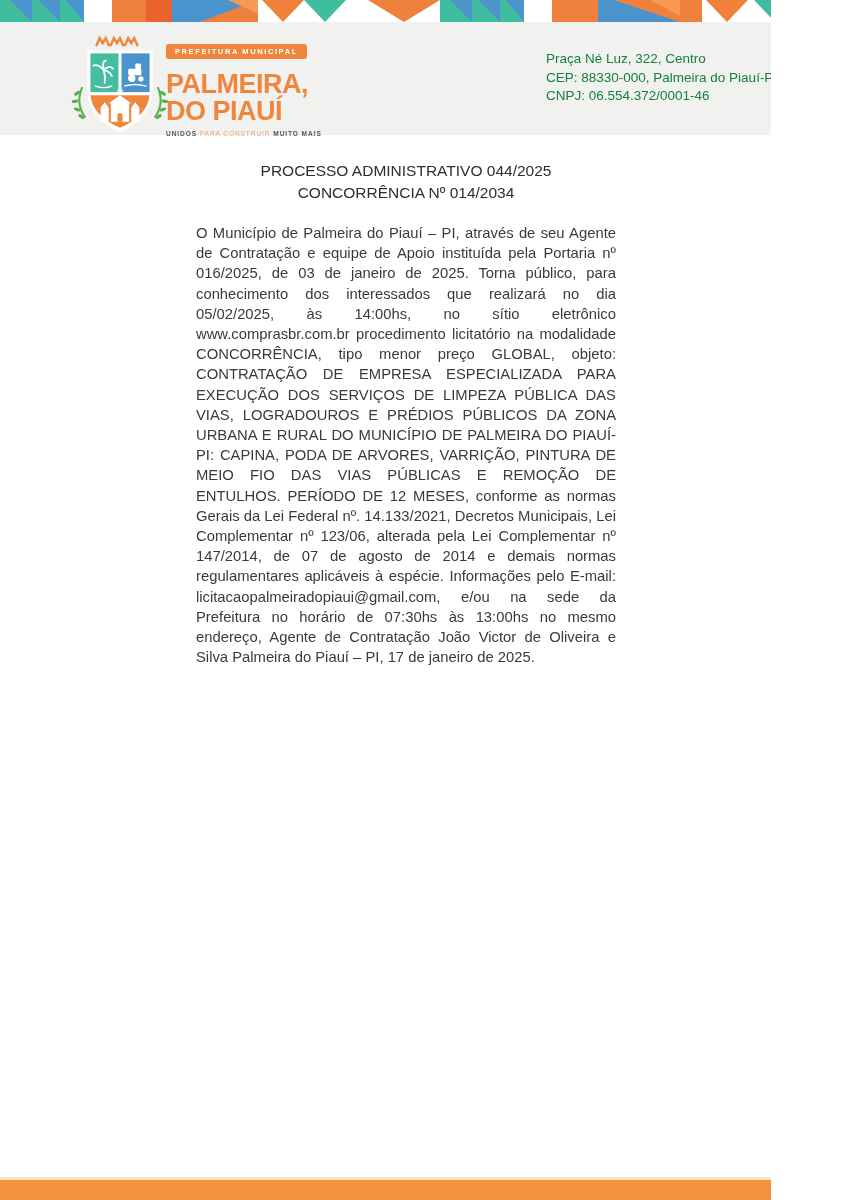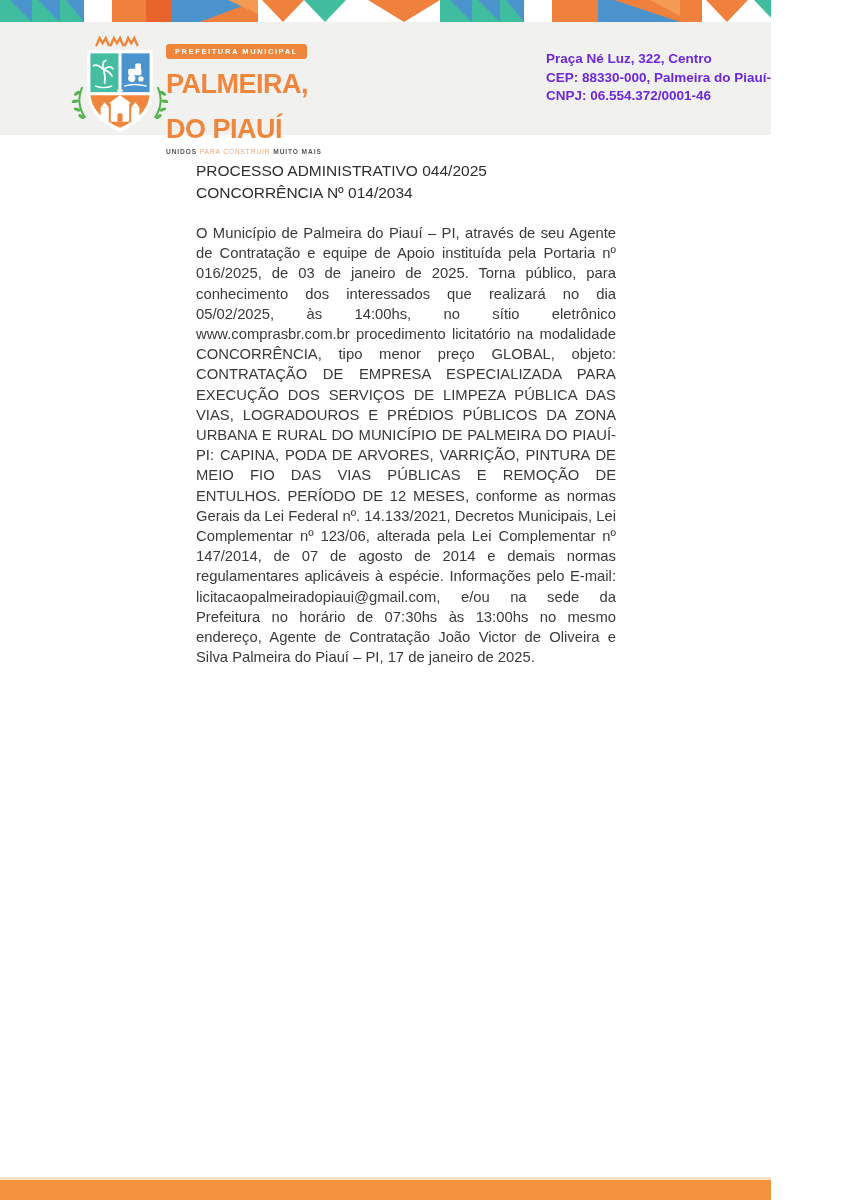--- a/index.html
+++ b/index.html
@@ -10,31 +10,31 @@
   .top-strip{position:absolute;left:0;top:0;width:849px;height:22px;}
   .top-strip svg{display:block;}
 
   
   .letterhead{position:absolute;left:0;top:22px;width:849px;height:113px;background:#f1f1f0;}
   .crest{position:absolute;left:68px;top:12px;width:104px;height:102px;}
   .logo-text{position:absolute;left:166px;top:18px;width:200px;}
   .badge{display:inline-block;background:#f0863c;color:#ffffff;font-size:7.5px;font-weight:bold;
          letter-spacing:1.6px;padding:3px 9px;border-radius:3px;}
   .logo-title{color:#f0863c;font-weight:bold;font-size:27px;line-height:25px;letter-spacing:-0.5px;
-              margin-top:20px;white-space:nowrap;}
+              margin-top:2px;white-space:nowrap;}
   .logo-title.first{margin-top:13px;}
   .tagline{margin-top:6px;font-size:6.6px;letter-spacing:0.9px;color:#55565a;font-weight:bold;
            white-space:nowrap;}
   .tagline .mid{color:#f2a36c;font-weight:normal;}
-  .address{position:absolute;left:546px;top:28px;color:#6d28d9;font-weight:bold;
+  .address{position:absolute;left:546px;top:28px;color:#15803d;font-weight:normal;
            font-size:13.5px;line-height:18.5px;white-space:nowrap;}
 
   
   .content{position:absolute;left:196px;top:160px;width:420px;}
-  .doc-title{text-align:left;font-size:15.5px;line-height:22px;color:#2e2e2e;}
+  .doc-title{text-align:center;font-size:15.5px;line-height:22px;color:#2e2e2e;}
   .doc-body{margin:19px 0 0 0;font-size:14.8px;line-height:20.2px;color:#3a3a3a;
             text-align:justify;text-justify:inter-word;}
 
   
   .footer-bar{position:absolute;left:0;bottom:0;width:849px;height:20px;background:#f5923e;
               border-top:3px solid #fae3c3;}
 </style>
 </head>
 <body>
 

